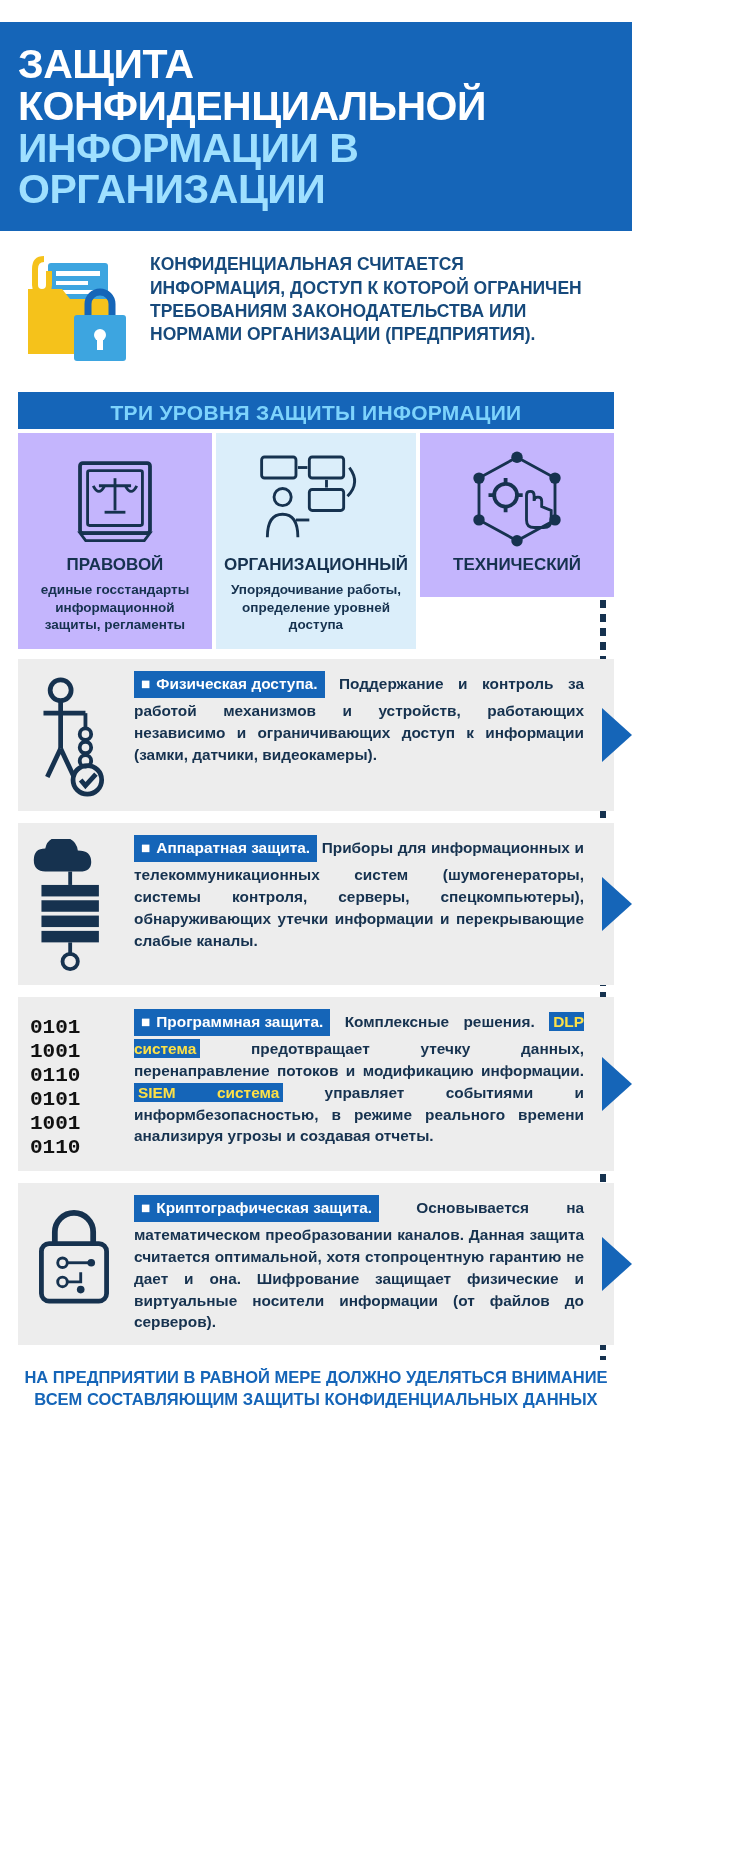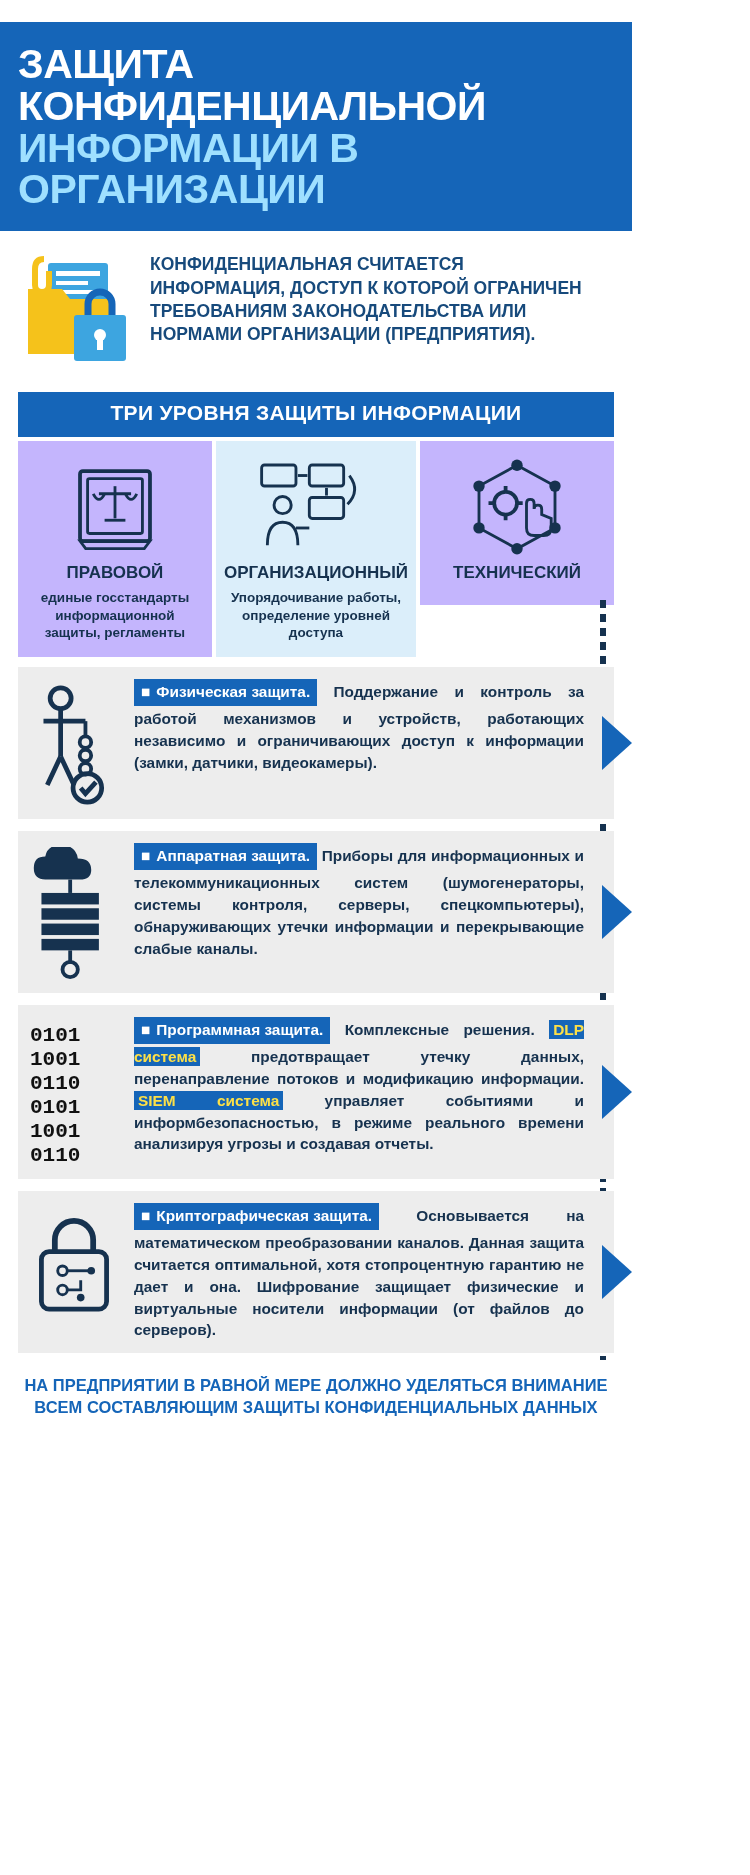--- a/index.html
+++ b/index.html
@@ -41,26 +41,26 @@
     line-height: 1.33;
     font-weight: bold;
     color: #174a7c;
     text-transform: uppercase;
     padding-top: 4px;
   }
 
   
   .levels-bar {
     background: #1565b8;
-    color: #ffffff;
+    color: #7dd3fc;
     font-size: 21px;
     font-weight: bold;
     text-transform: uppercase;
     text-align: center;
-    padding: 9px 0 12px 0;
+    padding: 9px 0 4px 0;
     margin: 4px 18px 0 18px;
     letter-spacing: 0.3px;
   }
   .levels {
     display: flex;
     gap: 4px;
     margin: 4px 18px 0 18px;
     align-items: flex-start;
   }
   .level {
@@ -266,21 +266,21 @@
           <path d="M60 40 v16" stroke="#16324f" stroke-width="4"></path>
           <circle cx="60" cy="62" r="6" fill="none" stroke="#16324f" stroke-width="4"></circle>
           <circle cx="60" cy="76" r="6" fill="none" stroke="#16324f" stroke-width="4"></circle>
           <circle cx="60" cy="90" r="6" fill="none" stroke="#16324f" stroke-width="4"></circle>
           <circle cx="62" cy="110" r="15" fill="none" stroke="#16324f" stroke-width="5"></circle>
           <path d="M55 110 l5 6 l11 -12" fill="none" stroke="#16324f" stroke-width="5"></path>
         </svg>
       </div>
       <div class="b-body">
         <div class="b-text">
-          <span class="b-headline"><span class="bullet">■</span><span>Физическая защита.</span></span>
+          <span class="b-headline"><span class="bullet">■</span><span>Физическая доступа.</span></span>
           <span>Поддержание и контроль за работой механизмов и устройств, работающих независимо и ограничивающих доступ к информации (замки, датчики, видеокамеры).</span>
         </div>
       </div>
       <div class="arrow"></div>
     </div>
 
     <div class="block">
       <div class="b-icon">
         <svg viewBox="0 0 96 140" width="92" height="134">
           <path d="M18 34 q-12 0 -12 -12 q0 -12 12 -12 q2 -12 16 -12 q16 0 18 14 q14 0 14 12 q0 10 -12 10 z" fill="#16324f"></path>

